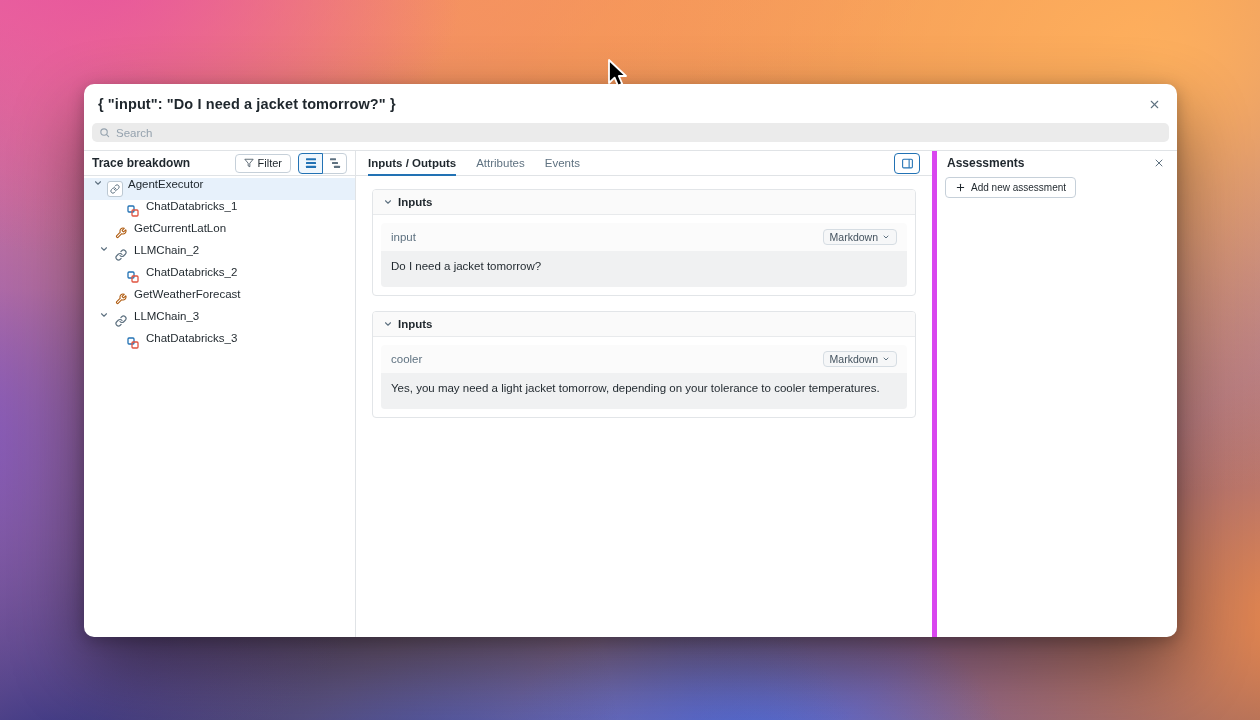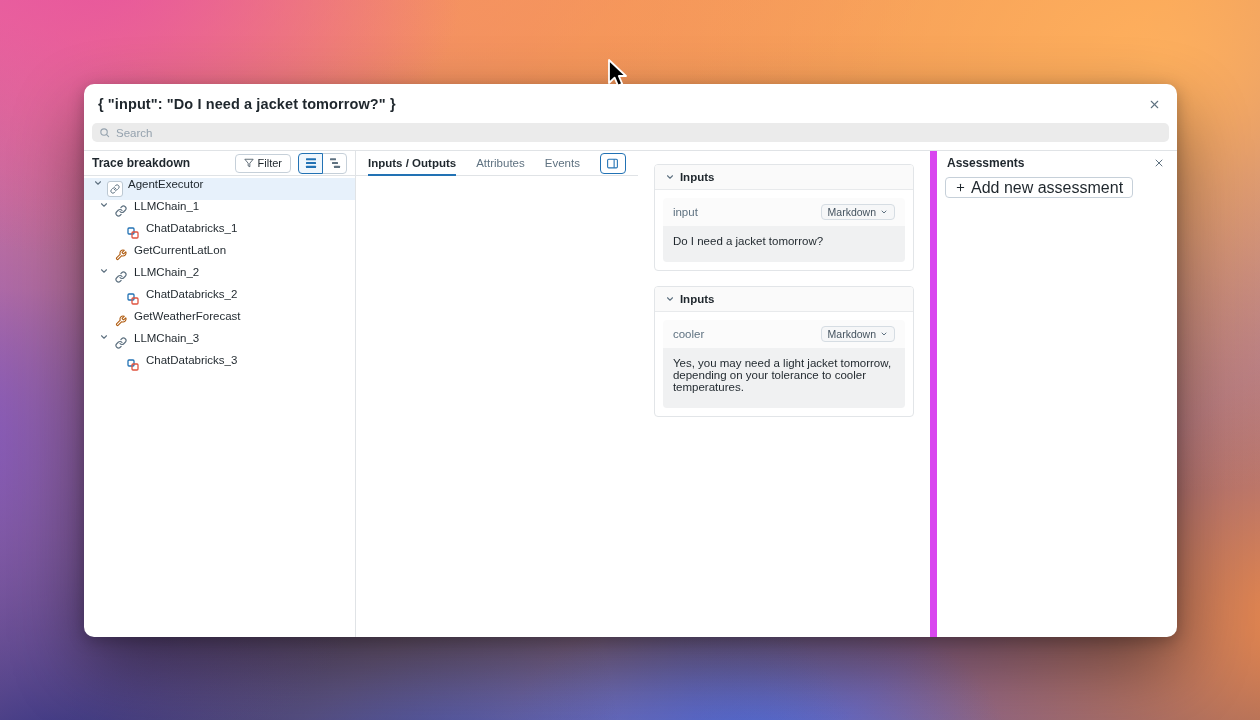--- a/index.html
+++ b/index.html
@@ -56,21 +56,21 @@
   .chev { width: 16px; display: flex; justify-content: center; }
   .spacer { width: 16px; }
   .node-icon { width: 18px; display: flex; justify-content: center; align-items: center; }
   .icon-box { width: 16px; height: 16px; border: 1px solid #bcc8d2; border-radius: 3px; display: inline-flex; align-items: center; justify-content: center; background: #fff; }
   .tree-label { margin-left: 4px; white-space: nowrap; }
   .lvl0 { padding-left: 6px; }
   .lvl1 { padding-left: 12px; }
   .lvl2 { padding-left: 40px; }
 
   
-  .main { flex: 1; display: flex; flex-direction: row; border-right: 7px solid #d946ef; min-width: 0; }
+  .main { flex: 1; display: flex; flex-direction: column; border-right: 5px solid #d946ef; min-width: 0; }
   .tabs-bar { height: 25px; display: flex; align-items: stretch; padding: 0 12px; border-bottom: 1px solid #e0e3e6; }
   .tab { display: flex; align-items: center; font-size: 11.5px; color: #5f7281; margin-right: 20px; position: relative; cursor: default; }
   .tab.active { color: #1f272d; font-weight: bold; }
   .tab.active::after { content: ""; position: absolute; left: 0; right: 0; bottom: -1px; height: 2px; background: #2272b4; }
   .toggle-right { margin-left: auto; align-self: center; width: 26px; height: 21px; border: 1px solid #2272b4; border-radius: 4px; background: #fff; color: #2272b4; display: flex; align-items: center; justify-content: center; }
 
   .main-scroll { flex: 1; padding: 13px 16px; overflow: hidden; }
 
   .section { border: 1px solid #e2e5e8; border-radius: 4px; margin-bottom: 15px; overflow: hidden; background: #fff; }
   .section-header { display: flex; align-items: center; gap: 5px; padding: 6px 10px; background: #fafafa; border-bottom: 1px solid #e8eaec; }
@@ -78,21 +78,21 @@
   .field { margin: 8px; border-radius: 4px; overflow: hidden; background: #fbfbfb; }
   .field-header { display: flex; align-items: center; justify-content: space-between; padding: 6px 10px; }
   .field-label { font-size: 11.5px; color: #5f7281; }
   .format-select { display: inline-flex; align-items: center; gap: 4px; border: 1px solid #d6dde3; border-radius: 4px; background: #f6f7f8; padding: 1px 6px; font-size: 10.5px; color: #44535f; }
   .field-value { background: #f0f1f2; padding: 9px 10px 15px 10px; font-size: 11.5px; color: #1f272d; }
 
   
   .assessments { width: 240px; min-width: 240px; display: flex; flex-direction: column; }
   .assess-header { height: 24px; display: flex; align-items: center; justify-content: space-between; padding: 0 10px; }
   .assess-title { font-size: 12px; font-weight: bold; color: #1f272d; }
-  .add-assess-btn { margin: 2px 8px; align-self: flex-start; display: inline-flex; align-items: center; gap: 5px; border: 1px solid #c6d0d9; border-radius: 4px; background: #fff; height: 21px; padding: 0 9px; font-size: 16px; color: #1f272d; }
+  .add-assess-btn { margin: 2px 8px; align-self: flex-start; display: inline-flex; align-items: center; gap: 5px; border: 1px solid #c6d0d9; border-radius: 4px; background: #fff; height: 21px; padding: 0 9px; font-size: 10px; color: #1f272d; }
 
   .cursor { position: absolute; left: 602px; top: 58px; pointer-events: none; z-index: 99; }
 
   svg { display: block; }
 </style>
 </head>
 <body>
 
 <div class="window">
 
@@ -167,34 +167,20 @@
             <span class="icon-box">
               <svg viewBox="0 0 24 24" width="10" height="10" fill="none" stroke="#5f7281" stroke-width="2.4" stroke-linecap="round" stroke-linejoin="round">
                   <path d="M10 13a5 5 0 0 0 7.54.54l3-3a5 5 0 0 0-7.07-7.07l-1.72 1.71"></path>
                   <path d="M14 11a5 5 0 0 0-7.54-.54l-3 3a5 5 0 0 0 7.07 7.07l1.71-1.71"></path>
                 </svg>
             </span>
           </span>
           <span class="tree-label">AgentExecutor</span>
         </div>
 
-        <div class="tree-row lvl1">
-          <span class="chev">
-            <svg viewBox="0 0 24 24" width="10" height="10" fill="none" stroke="#5f7281" stroke-width="2.6" stroke-linecap="round" stroke-linejoin="round">
-                <polyline points="6 9 12 15 18 9"></polyline>
-              </svg>
-          </span>
-          <span class="node-icon">
-            <svg viewBox="0 0 24 24" width="12" height="12" fill="none" stroke="#5f7281" stroke-width="2.4" stroke-linecap="round" stroke-linejoin="round">
-                <path d="M10 13a5 5 0 0 0 7.54.54l3-3a5 5 0 0 0-7.07-7.07l-1.72 1.71"></path>
-                <path d="M14 11a5 5 0 0 0-7.54-.54l-3 3a5 5 0 0 0 7.07 7.07l1.71-1.71"></path>
-              </svg>
-          </span>
-          <span class="tree-label">LLMChain_1</span>
-        </div>
 
         <div class="tree-row lvl2">
           <span class="node-icon">
             <svg viewBox="0 0 24 24" width="12" height="12">
                 <rect x="2" y="2" width="12" height="12" rx="2" fill="none" stroke="#2272b4" stroke-width="2.6"></rect>
                 <rect x="10" y="10" width="12" height="12" rx="2" fill="none" stroke="#e0533f" stroke-width="2.6"></rect>
               </svg>
           </span>
           <span class="tree-label">ChatDatabricks_1</span>
         </div>

